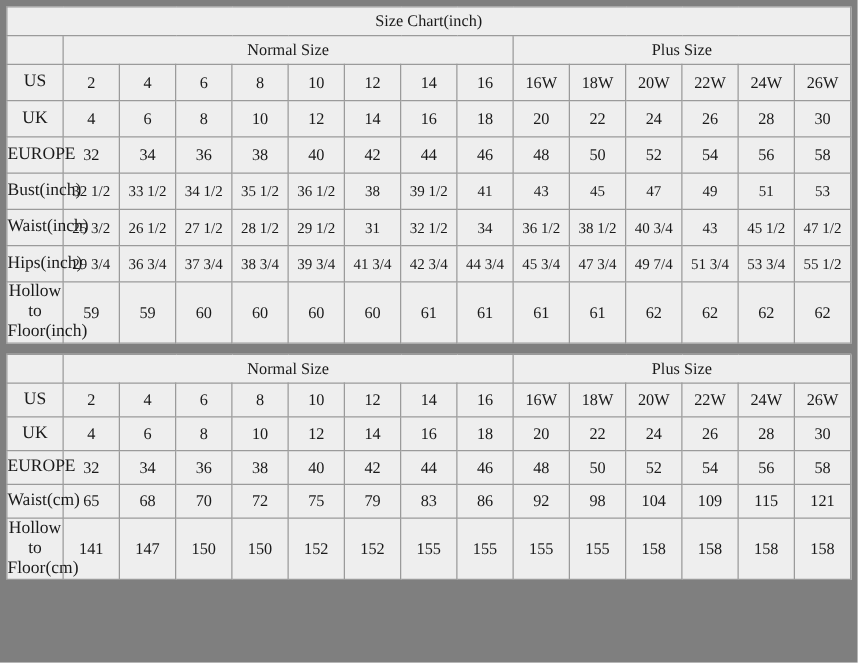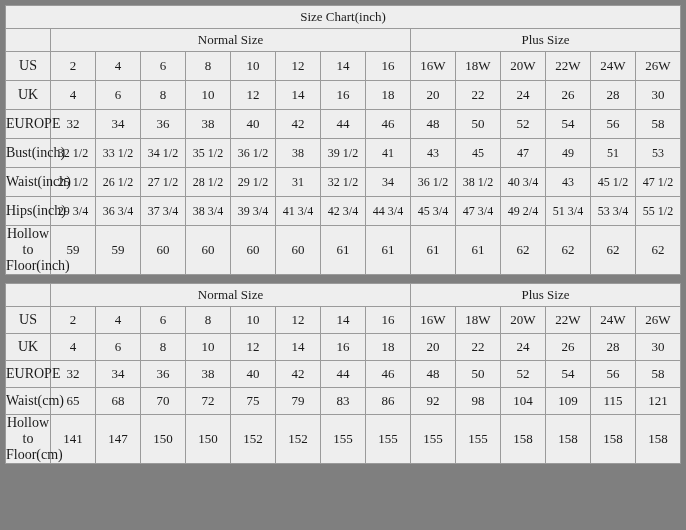--- a/index.html
+++ b/index.html
@@ -159,21 +159,21 @@
           <td class="val small">43</td>
           <td class="val small">45</td>
           <td class="val small">47</td>
           <td class="val small">49</td>
           <td class="val small">51</td>
           <td class="val small">53</td>
         </tr>
 
         <tr class="row-tall">
           <td class="rowlabel">Waist(inch)</td>
-          <td class="val small">25 1/2</td>
+          <td class="val small">25 3/2</td>
           <td class="val small">26 1/2</td>
           <td class="val small">27 1/2</td>
           <td class="val small">28 1/2</td>
           <td class="val small">29 1/2</td>
           <td class="val small">31</td>
           <td class="val small">32 1/2</td>
           <td class="val small">34</td>
           <td class="val small">36 1/2</td>
           <td class="val small">38 1/2</td>
           <td class="val small">40 3/4</td>
@@ -187,21 +187,21 @@
           <td class="val small">29 3/4</td>
           <td class="val small">36 3/4</td>
           <td class="val small">37 3/4</td>
           <td class="val small">38 3/4</td>
           <td class="val small">39 3/4</td>
           <td class="val small">41 3/4</td>
           <td class="val small">42 3/4</td>
           <td class="val small">44 3/4</td>
           <td class="val small">45 3/4</td>
           <td class="val small">47 3/4</td>
-          <td class="val small">49 2/4</td>
+          <td class="val small">49 7/4</td>
           <td class="val small">51 3/4</td>
           <td class="val small">53 3/4</td>
           <td class="val small">55 1/2</td>
         </tr>
 
         <tr class="row-tall">
           <td class="rowlabel">Hollow to Floor(inch)</td>
           <td class="val">59</td>
           <td class="val">59</td>
           <td class="val">60</td>

